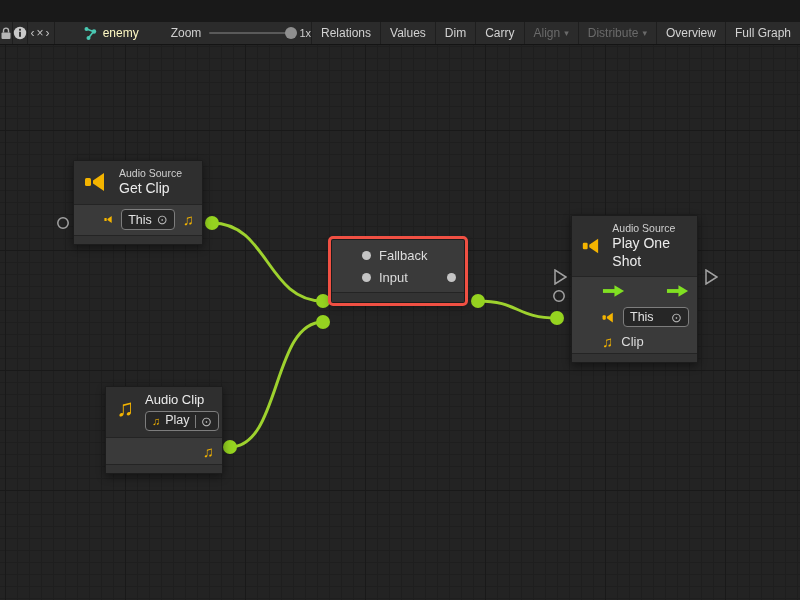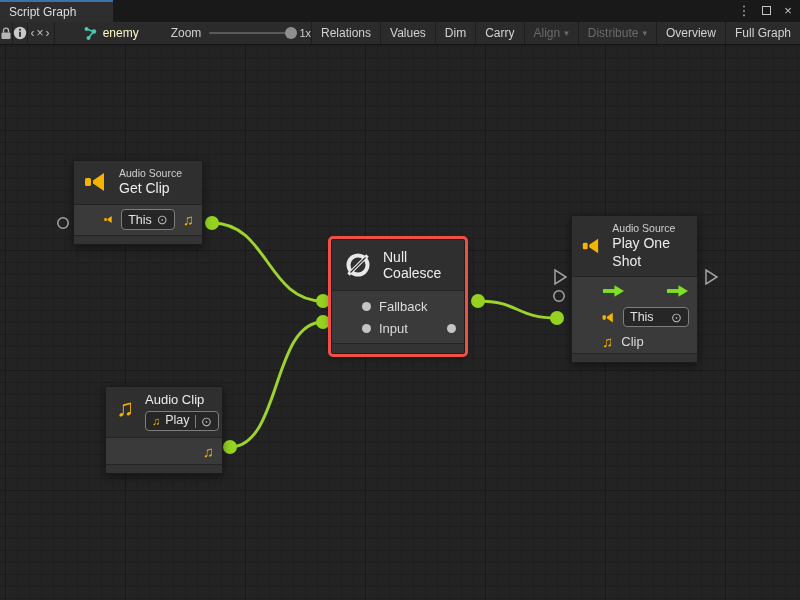--- a/index.html
+++ b/index.html
@@ -65,32 +65,20 @@
   .null-ic { flex:0 0 auto; }
 
   svg { display:block; }
   .extport { position:absolute; }
 </style>
 </head>
 <body>
 
 <div class="window">
 
-  <div class="tabbar">
-    <div class="tab">
-      <span>Script Graph</span>
-    </div>
-    <div class="titlebar-icons">
-      <div class="tb-ic">⋮</div>
-      <div class="tb-ic">
-          <span class="maxbox"></span>
-        </div>
-      <div class="tb-ic">×</div>
-    </div>
-  </div>
 
   <div class="toolbar">
     <div class="tbtn icon-btn">
       <svg width="12" height="13" viewBox="0 0 12 13">
         <rect x="1.5" y="5.5" width="9" height="6.5" rx="1" fill="#b6b6b6"></rect>
         <path d="M3.5 5.5 V3.6 a2.5 2.5 0 0 1 5 0 V5.5" fill="none" stroke="#b6b6b6" stroke-width="1.4"></path>
       </svg>
     </div>
     <div class="tbtn icon-btn">
       <svg width="14" height="14" viewBox="0 0 14 14">
@@ -185,28 +173,20 @@
             <span class="ftext">This</span>
             <span class="picker">⊙</span>
           </div>
           <span class="note" style="margin-left:auto;">♫</span>
         </div>
       </div>
       <div class="node-footer" style="height:9px;"></div>
     </div>
 
     <div class="node selected" style="left:331px; top:194px; width:134px;">
-      <div class="node-header" style="padding:9px 12px;">
-        <svg class="null-ic" width="28" height="28" viewBox="0 0 28 28">
-          <circle cx="14" cy="14" r="9.5" fill="none" stroke="#e8e8e8" stroke-width="4"></circle>
-          <line x1="4.5" y1="23.5" x2="23.5" y2="4.5" stroke="#e8e8e8" stroke-width="3.6"></line>
-          <line x1="6.5" y1="21.5" x2="21.5" y2="6.5" stroke="#2f2f2f" stroke-width="1.2"></line>
-        </svg>
-        <span class="hdr-title">Null Coalesce</span>
-      </div>
       <div class="node-body" style="padding:4px 0;">
         <div class="prow" style="height:22px;">
           <span class="dot"></span>
           <span class="plabel">Fallback</span>
         </div>
         <div class="prow" style="height:22px;">
           <span class="dot"></span>
           <span class="plabel">Input</span>
           <span class="dot" style="margin-left:auto;"></span>
         </div>

